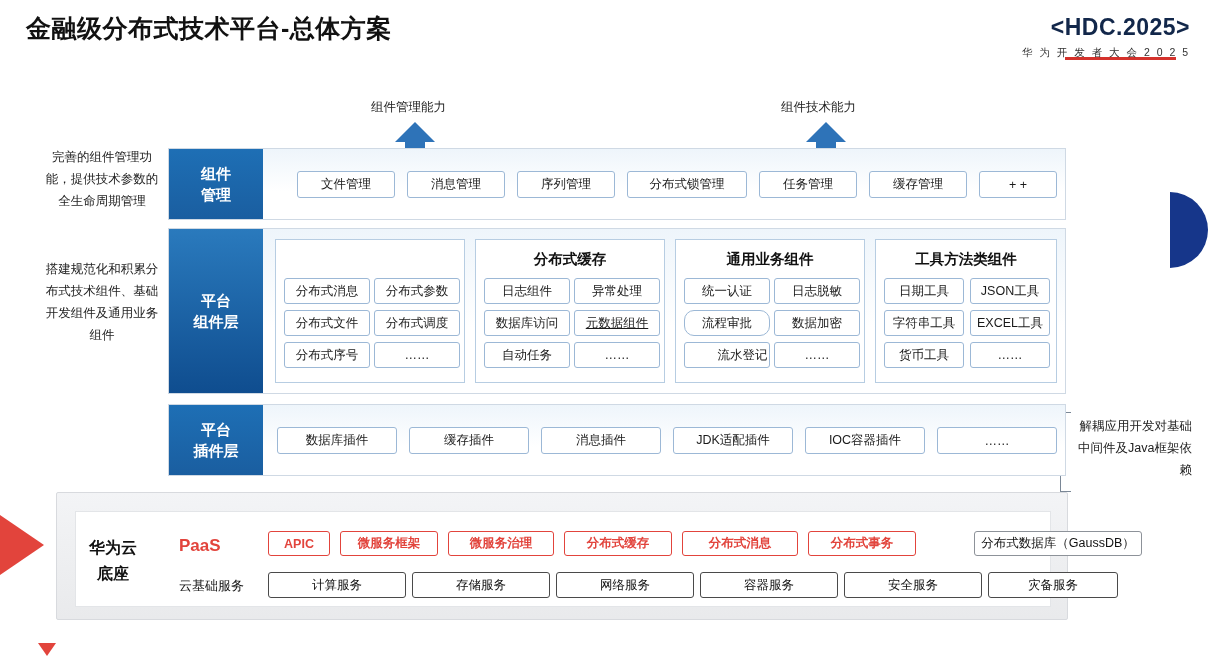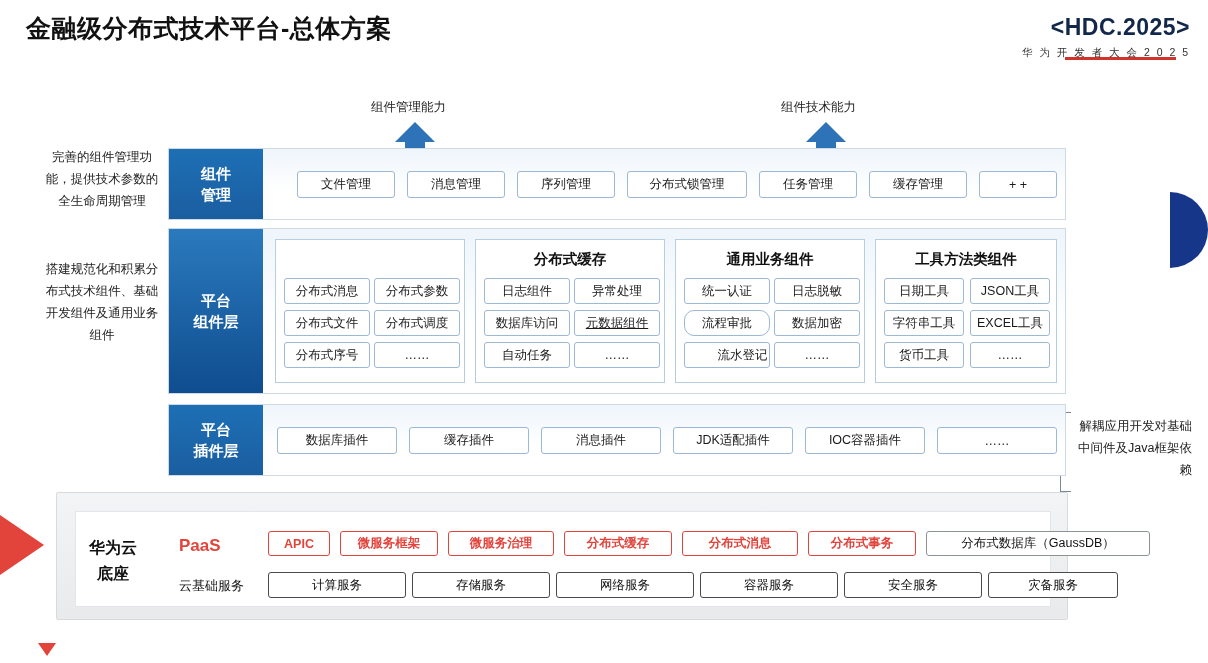--- a/index.html
+++ b/index.html
@@ -341,21 +341,21 @@
 
 <div class="paas-word" style="left:179px; top:536px;">PaaS</div>
 <div class="cloud-word" style="left:179px; top:577px;">云基础服务</div>
 
 <div class="chip red" style="left:268px; top:531px; width:62px; height:25px;">APIC</div>
 <div class="chip red" style="left:340px; top:531px; width:98px; height:25px;">微服务框架</div>
 <div class="chip red" style="left:448px; top:531px; width:106px; height:25px;">微服务治理</div>
 <div class="chip red" style="left:564px; top:531px; width:108px; height:25px;">分布式缓存</div>
 <div class="chip red" style="left:682px; top:531px; width:116px; height:25px;">分布式消息</div>
 <div class="chip red" style="left:808px; top:531px; width:108px; height:25px;">分布式事务</div>
-<div class="chip gray" style="left:926px; top:531px; width:224px; height:25px; border-color:#8d9299;">分布式数据库（GaussDB）</div>
+<div class="chip gray" style="left:974px; top:531px; width:168px; height:25px; border-color:#8d9299;">分布式数据库（GaussDB）</div>
 
 <div class="chip gray" style="left:268px; top:572px; width:138px; height:26px; border-color:#4a4a4a;">计算服务</div>
 <div class="chip gray" style="left:412px; top:572px; width:138px; height:26px; border-color:#4a4a4a;">存储服务</div>
 <div class="chip gray" style="left:556px; top:572px; width:138px; height:26px; border-color:#4a4a4a;">网络服务</div>
 <div class="chip gray" style="left:700px; top:572px; width:138px; height:26px; border-color:#4a4a4a;">容器服务</div>
 <div class="chip gray" style="left:844px; top:572px; width:138px; height:26px; border-color:#4a4a4a;">安全服务</div>
 <div class="chip gray" style="left:988px; top:572px; width:130px; height:26px; border-color:#4a4a4a;">灾备服务</div>
 
 <div class="red-triangle" style="left:0px; top:515px;"></div>
 <div class="blue-arc" style="left:1170px; top:192px;"></div>

